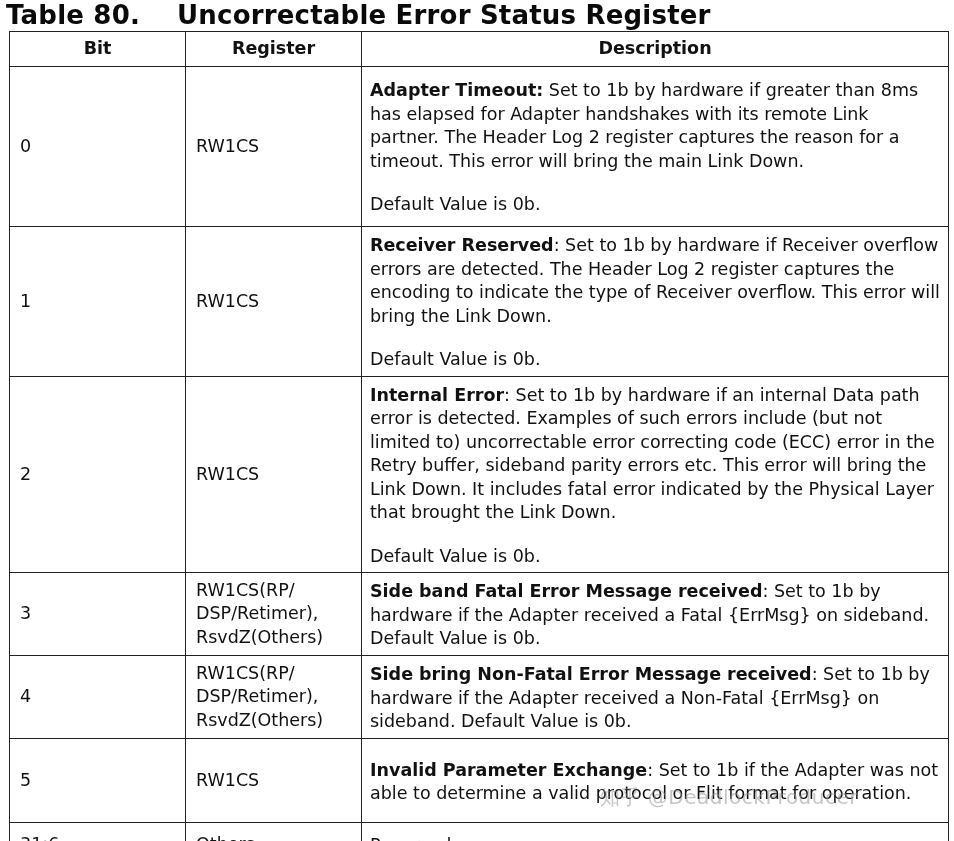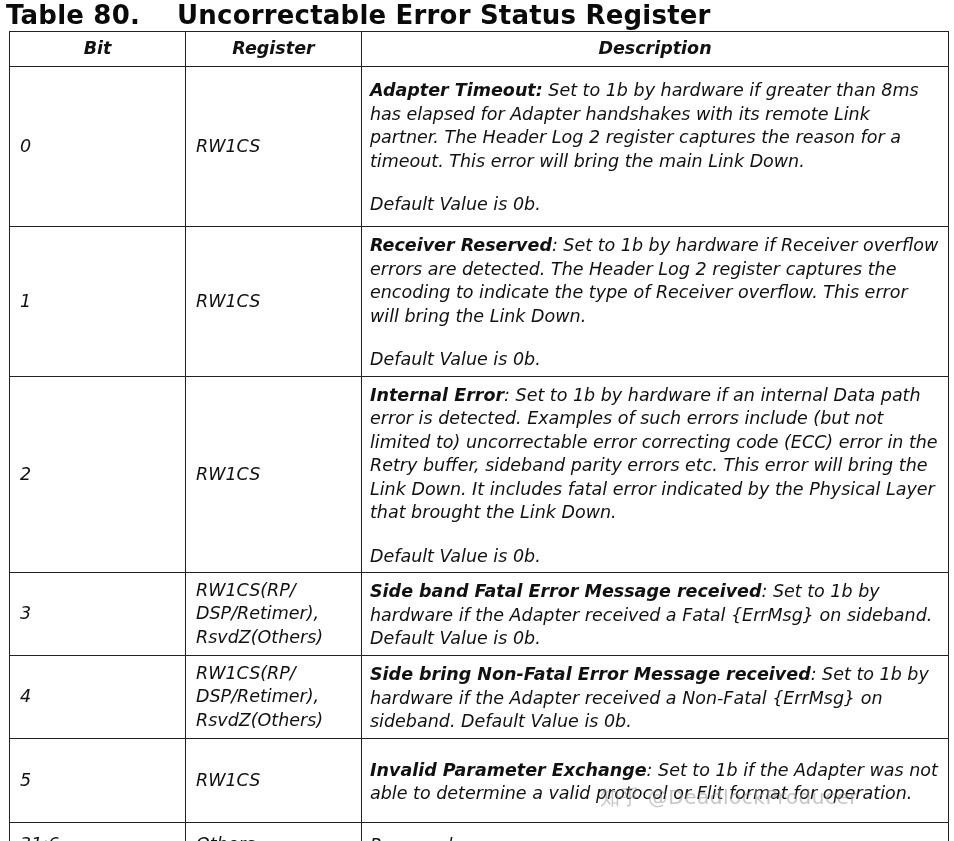--- a/index.html
+++ b/index.html
@@ -2,21 +2,21 @@
 <html><head>
 <meta charset="utf-8">
 <style>
   html, body { margin: 0; padding: 0; background: #ffffff; }
   body { width: 954px; height: 841px; position: relative; overflow: hidden;
          font-family: "DejaVu Sans", sans-serif; color: #111; }
   .title { position: absolute; left: 6px; top: 0px; font-size: 26px; font-weight: bold;
            white-space: pre; letter-spacing: 0.2px; color: #0a0a0a; }
   table { position: absolute; left: 9px; top: 31px; border-collapse: collapse;
           table-layout: fixed; width: 939px; }
-  td, th { border: 1px solid #222; vertical-align: middle; font-size: 17.5px; line-height: 23.5px; font-style: italic; }
+  td, th { border: 1px solid #222; vertical-align: middle; font-size: 17.5px; line-height: 23.5px; }
   th { font-weight: bold; height: 34px; text-align: center; padding: 0; }
   td { padding: 0 10px; }
   td.desc { padding: 7px 8px 4px 8px; }
   col.c1 { width: 176px; } col.c2 { width: 176px; } col.c3 { width: 587px; }
   .b { font-weight: bold; }
   .dv { display: block; margin-top: 20px; }
   .watermark { position: absolute; left: 592px; top: 784px; font-size: 20px; color: rgba(150,150,150,0.55);
                letter-spacing: 0.5px; white-space: pre; margin-left: 8px; }
 </style>
 </head>

